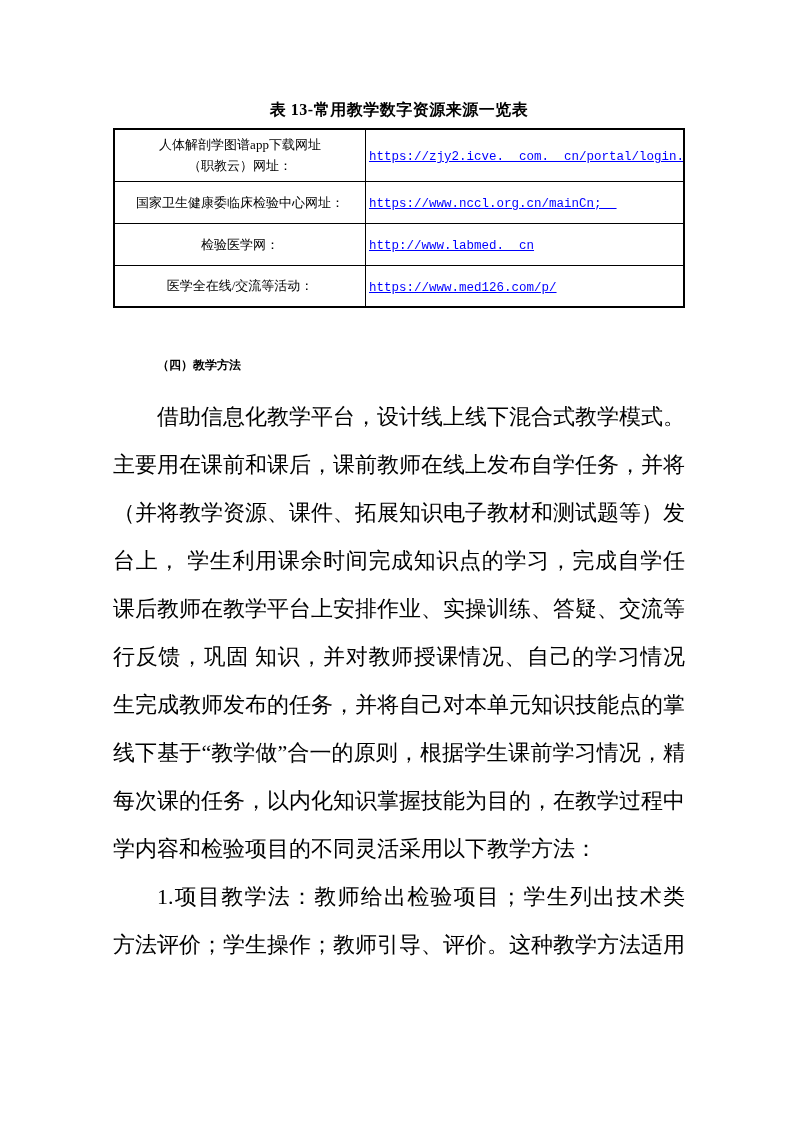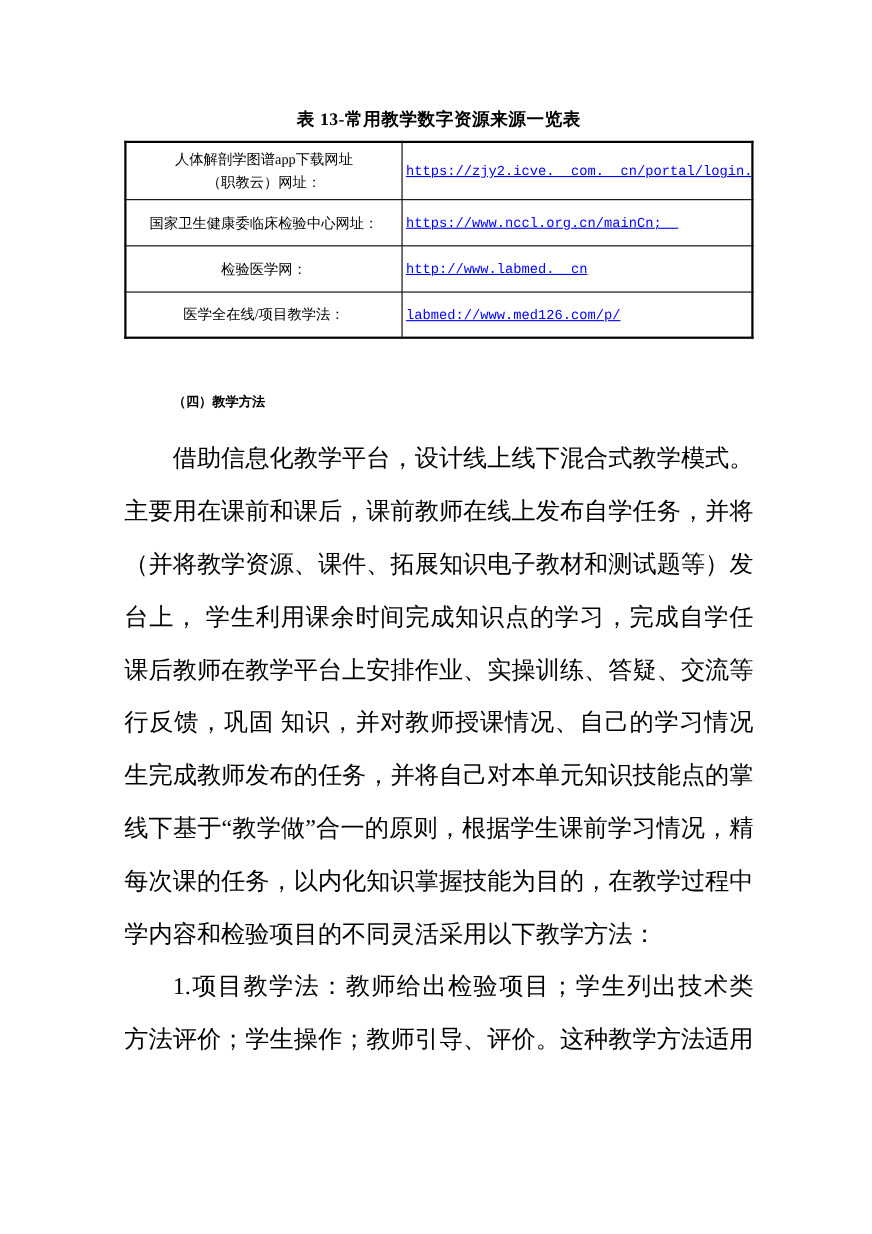--- a/index.html
+++ b/index.html
@@ -102,23 +102,23 @@
             <a class="link">https://www.nccl.org.cn/mainCn;  </a>
           </td>
         </tr>
         <tr class="row-3">
           <td class="cell-label">检验医学网：</td>
           <td class="cell-url">
             <a class="link">http://www.labmed.  cn</a>
           </td>
         </tr>
         <tr class="row-4">
-          <td class="cell-label">医学全在线/项目教学法：</td>
+          <td class="cell-label">医学全在线/交流等活动：</td>
           <td class="cell-url">
-            <a class="link">labmed://www.med126.com/p/</a>
+            <a class="link">https://www.med126.com/p/</a>
           </td>
         </tr>
       </tbody>
     </table>
 
     <div class="section-heading">（四）教学方法</div>
 
     <div class="body-text">
       <div class="line indent">借助信息化教学平台，设计线上线下混合式教学模式。线上学习</div>
       <div class="line">主要用在课前和课后，课前教师在线上发布自学任务，并将教学资源</div>

